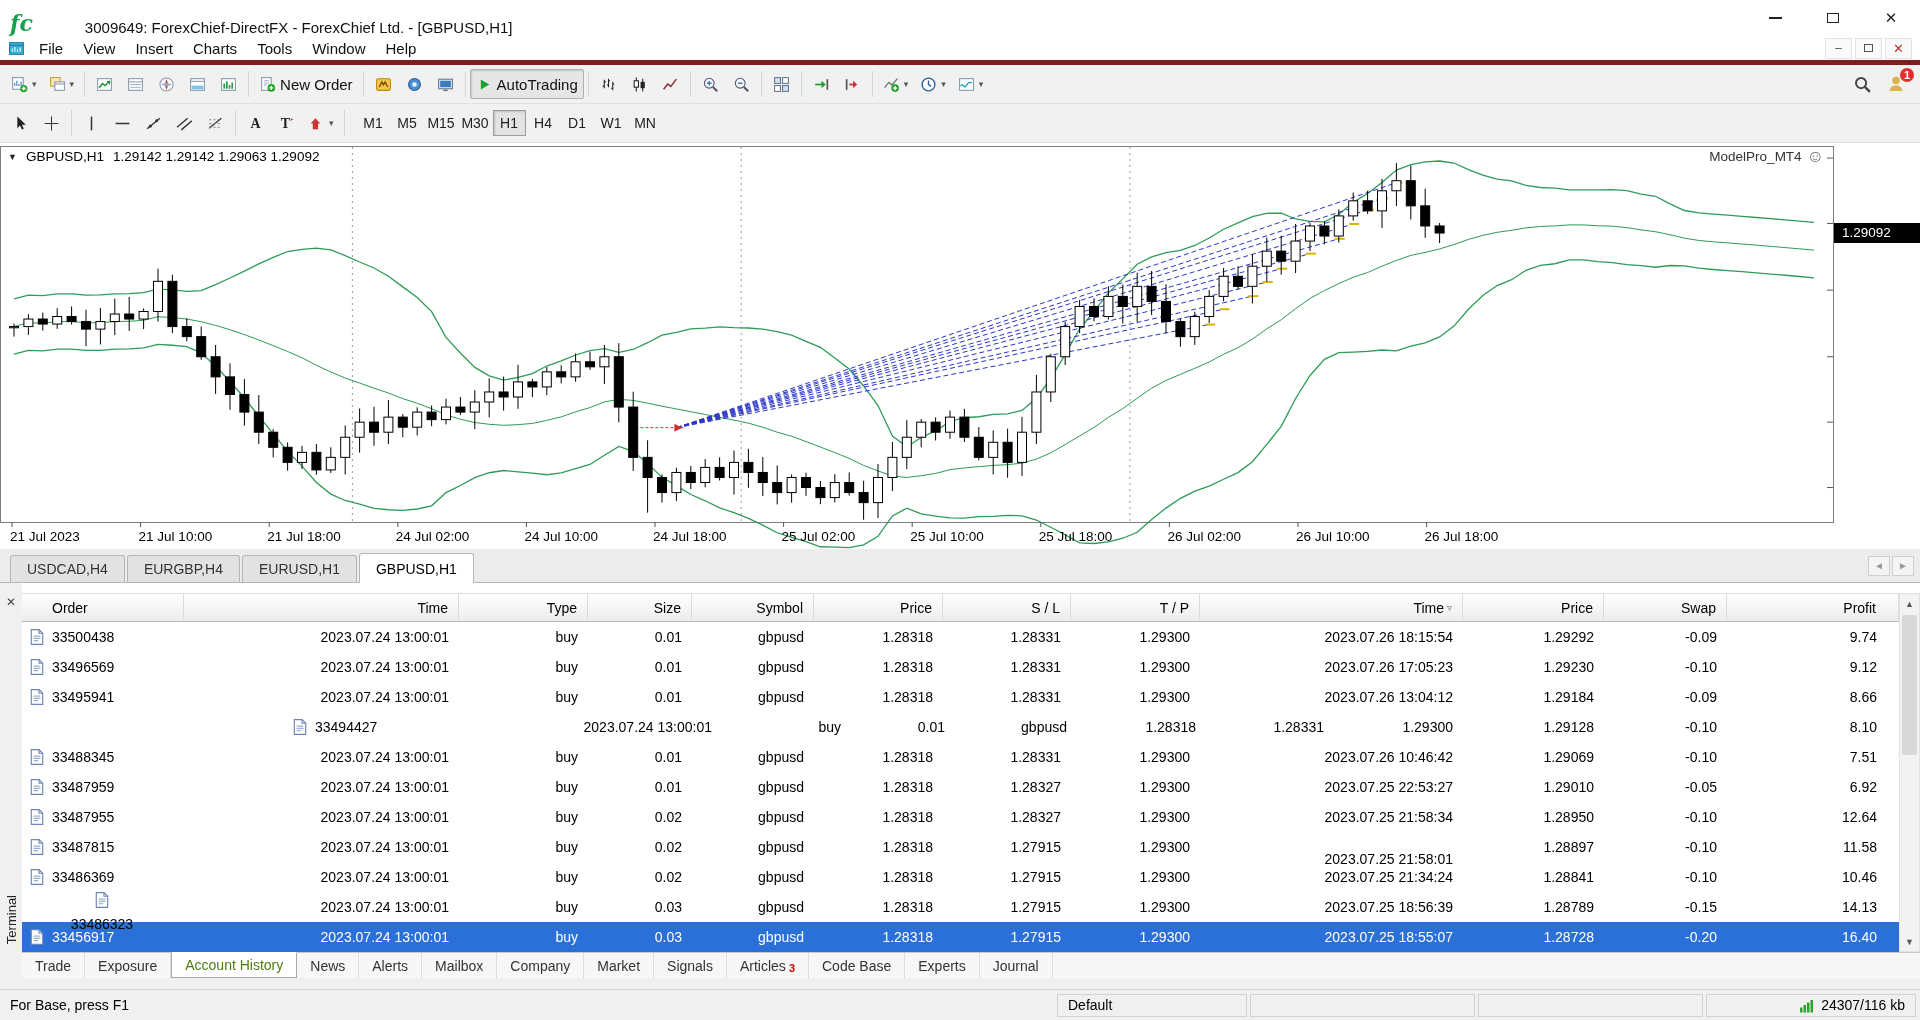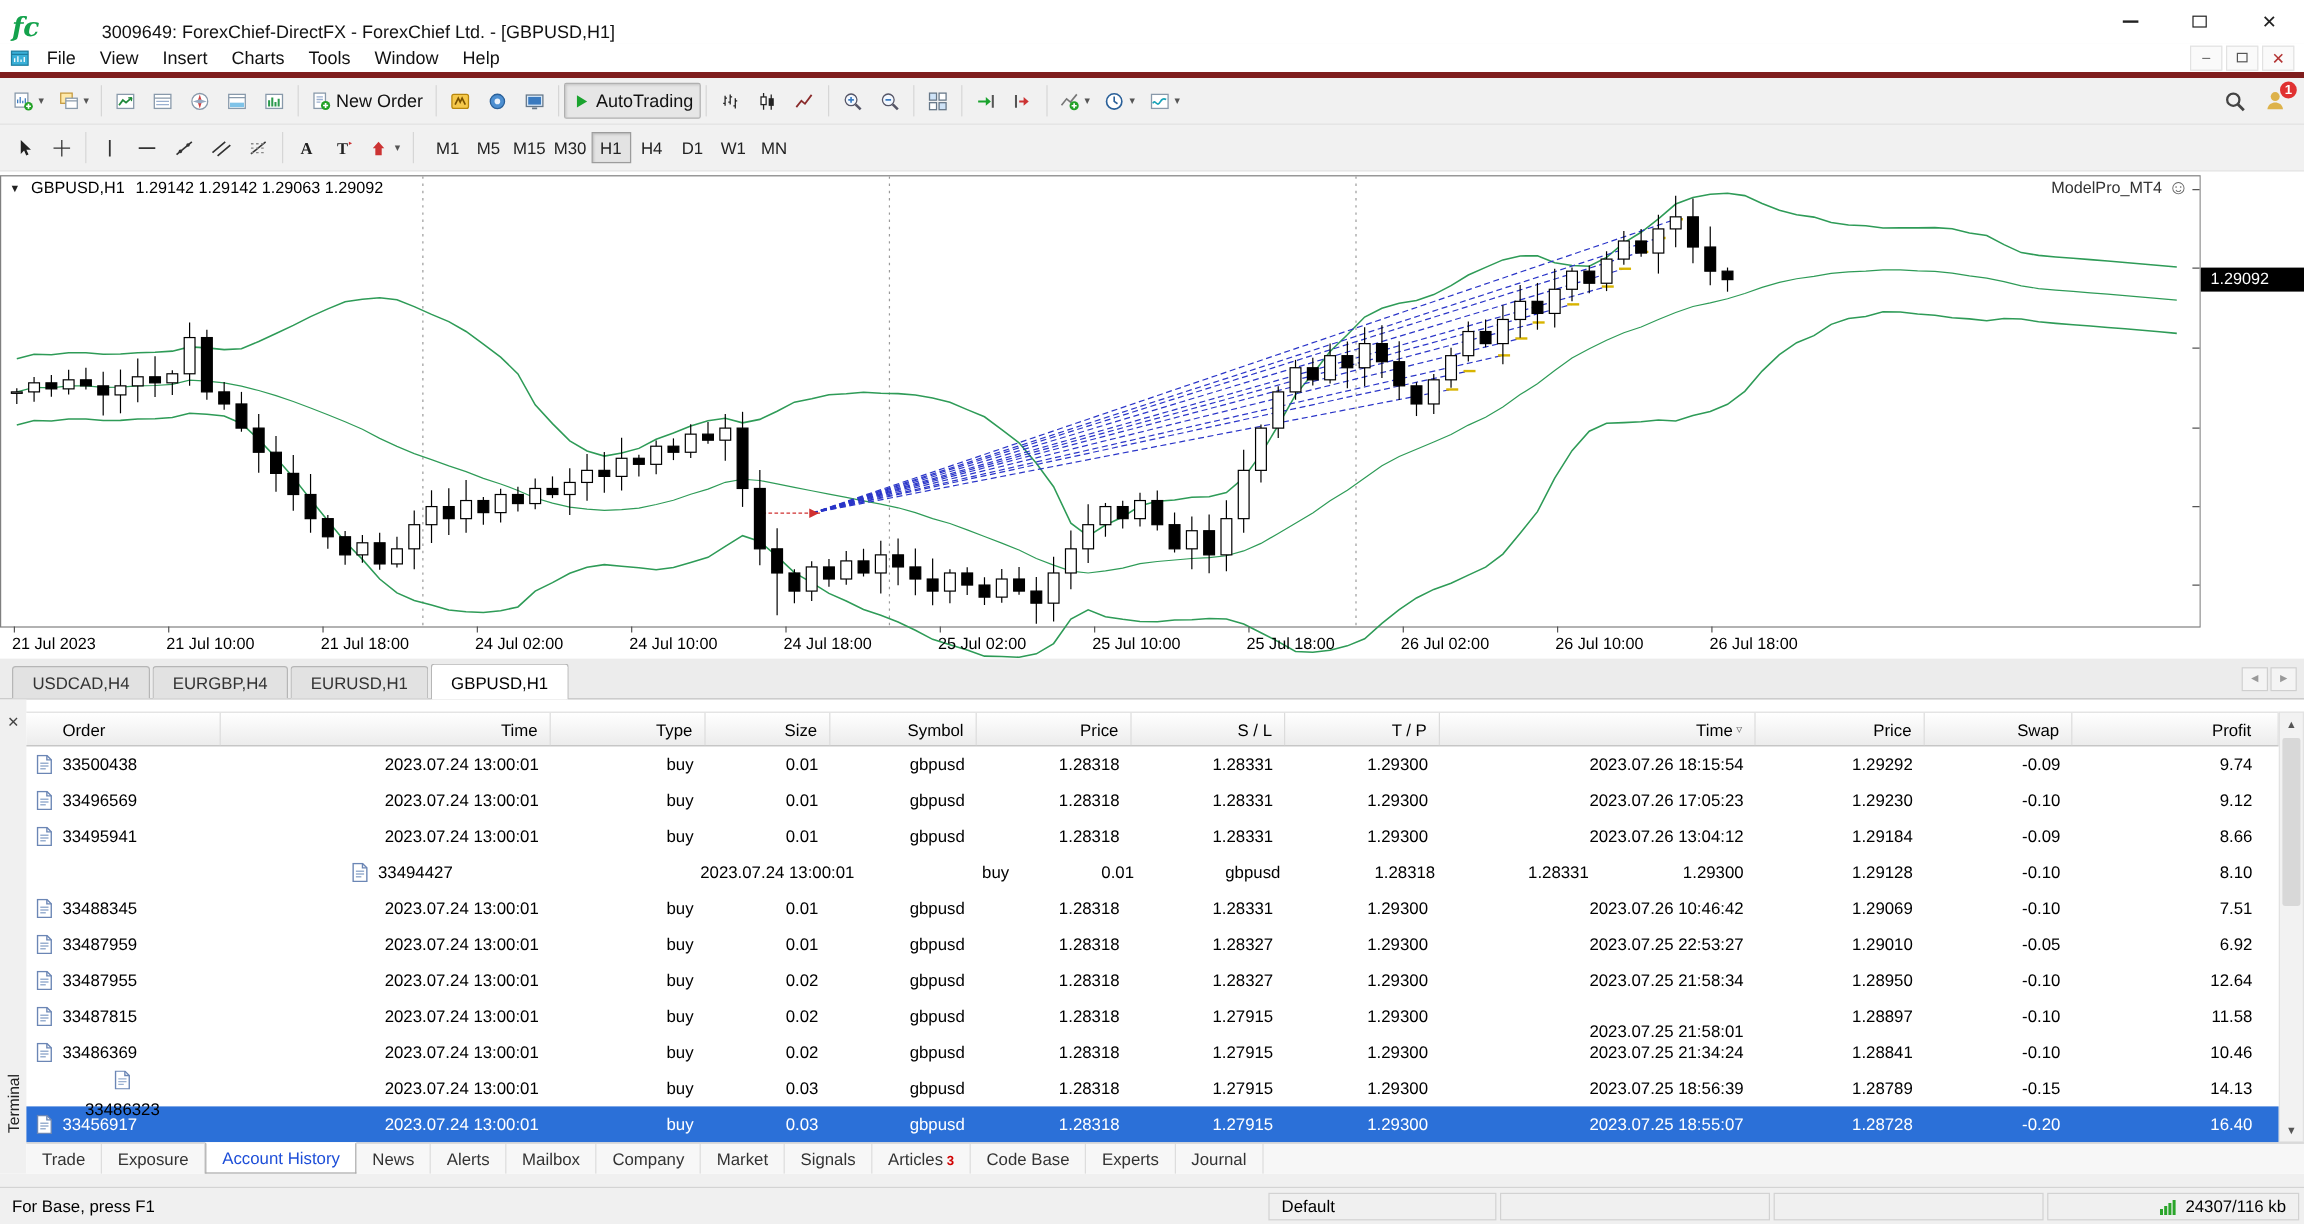--- a/index.html
+++ b/index.html
@@ -94,21 +94,21 @@
   .vscroll { position:absolute; left:1899px; top:10px; width:21px; height:359px;
     background:#f2f2f2; border:1px solid #e2e2e2; }
   .varrow { position:absolute; left:0; width:19px; height:19px; display:flex; align-items:center;
     justify-content:center; font-size:9px; color:#555; }
   .varrow.up { top:0; } .varrow.down { bottom:0; }
   .vthumb { position:absolute; left:2px; top:21px; width:15px; height:140px; background:#d8d8d8; border-radius:2px; }
   .bottom-tabs { position:absolute; left:22px; bottom:0; width:1898px; height:26px; display:flex;
     align-items:stretch; border-top:1px solid #c9c9c9; background:#f7f7f7; }
   .btab { display:flex; align-items:center; padding:0 13px; font-size:14px; color:#333;
     border-right:1px solid #dddddd; }
-  .btab.active { background:#fff; border:1px solid #a9a9a9; border-top-color:#fff; margin-top:-1px; color:#1d4ed8; }
+  .btab.active { background:#fff; border:1px solid #a9a9a9; border-top-color:#fff; margin-top:-1px; color:#4d7c0f; }
   .badge3 { color:#d00000; font-size:11px; font-weight:bold; margin-left:3px; align-self:flex-end; margin-bottom:4px; }
   
   .statusbar { position:absolute; left:0; bottom:0; width:1920px; height:31px; background:#f0f0f0;
     border-top:1px solid #d4d4d4; display:flex; align-items:center; font-size:14px; }
   .shelp { flex:1; padding-left:10px; }
   .scell { height:23px; border:1px solid #d2d2d2; display:flex; align-items:center;
     padding:0 10px; margin-right:3px; background:#f0f0f0; }
   .sdefault { width:190px; }
   .sempty { width:225px; }
   .sconn { width:210px; justify-content:flex-end; gap:7px; margin-right:4px; }

